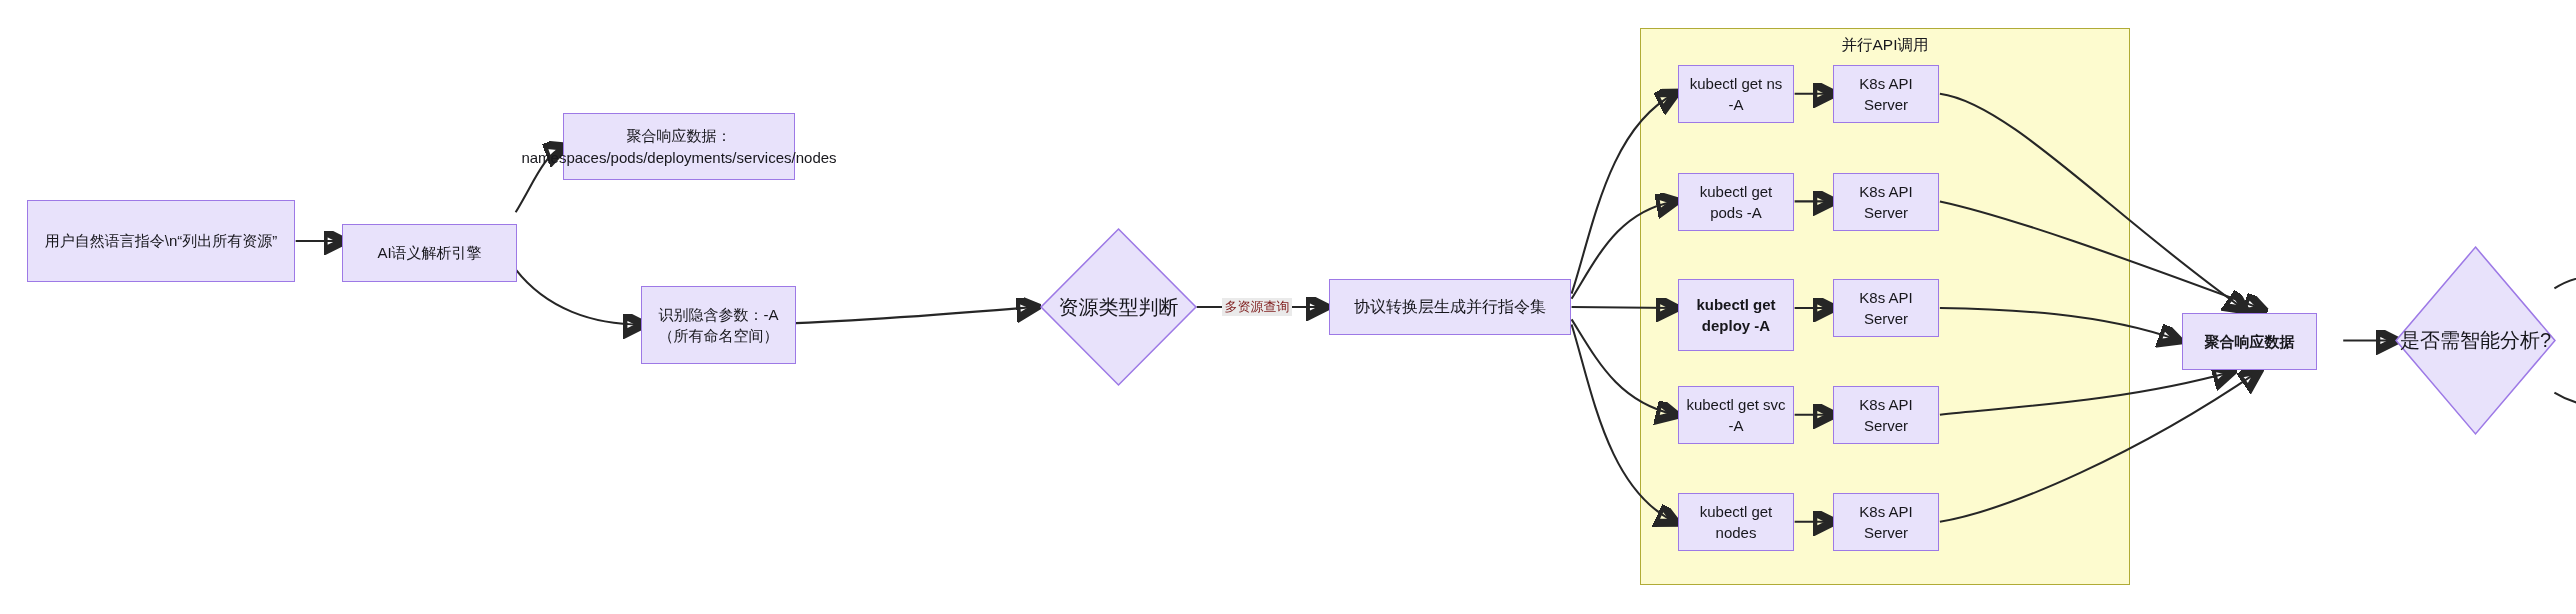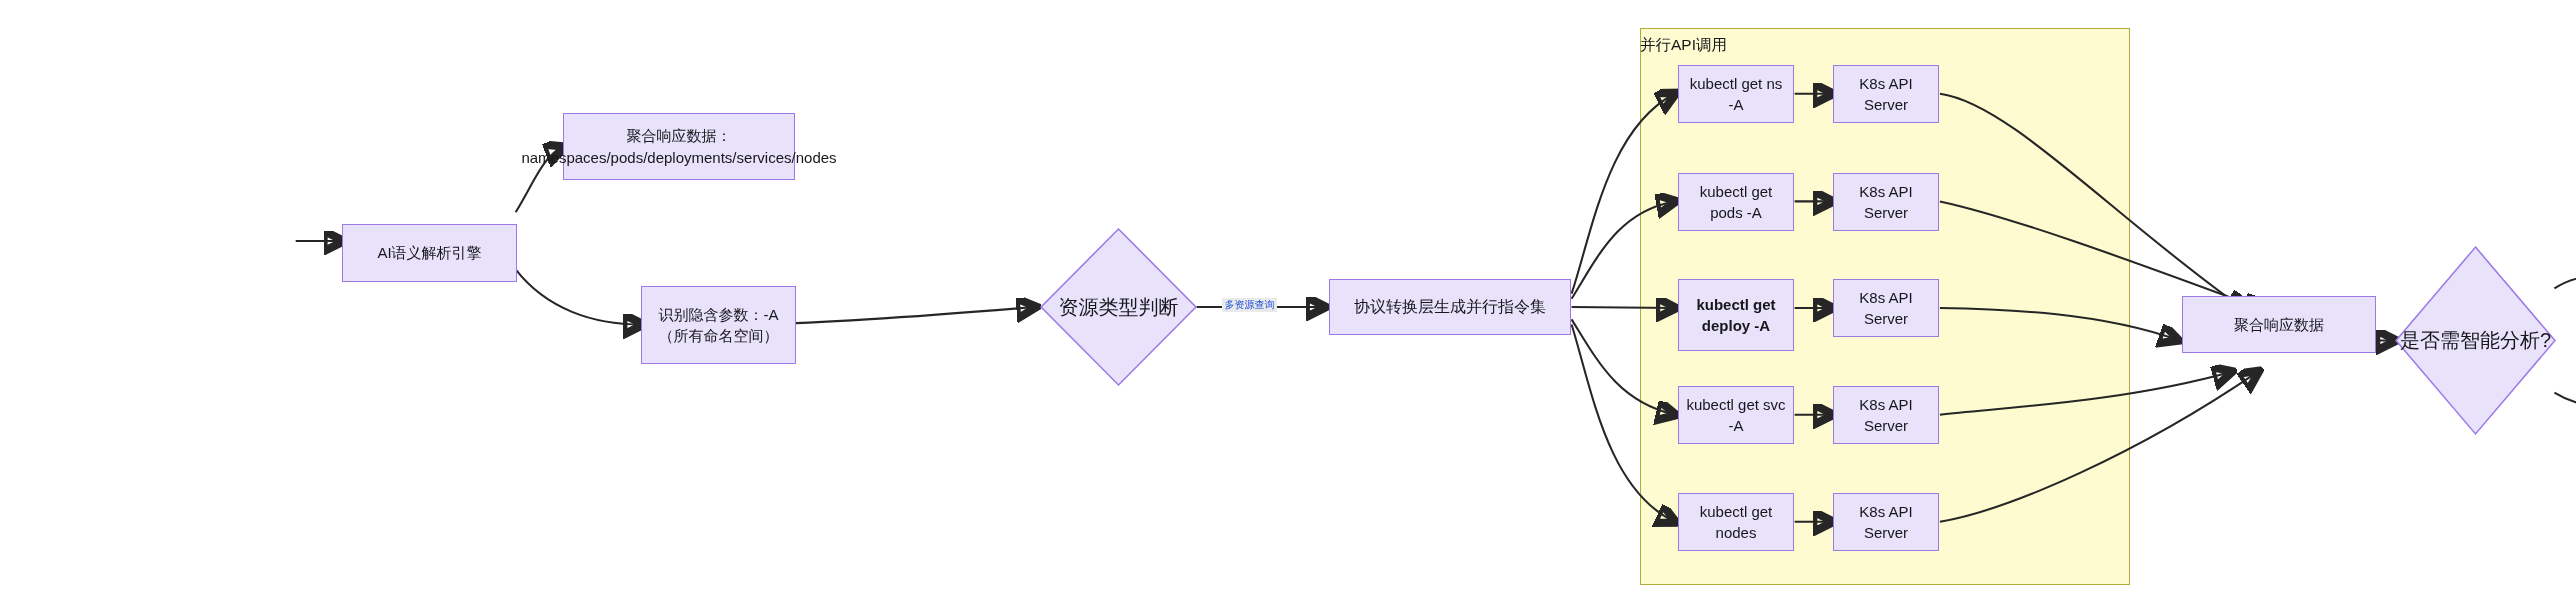--- a/index.html
+++ b/index.html
@@ -5,28 +5,28 @@
 <style>
   html,body{margin:0;padding:0;background:#ffffff;}
   #stage{position:relative;width:3068px;height:614px;background:#ffffff;
          font-family:"Liberation Sans","DejaVu Sans",sans-serif;overflow:hidden;}
   .node{position:absolute;box-sizing:border-box;background:#e8e2fb;
         border:1.5px solid #9d79e6;display:flex;align-items:center;justify-content:center;
         text-align:center;color:#17171c;font-size:15px;line-height:1.42;padding:3.1px 6.2px;}
   .node.big{font-size:16px;}
   .subgraph{position:absolute;box-sizing:border-box;background:#fdfbcf;
             border:1.5px solid #b0ab36;}
-  .subgraph-title{position:absolute;text-align:left;color:#17171c;font-size:15.5px;
+  .subgraph-title{position:absolute;text-align:center;color:#17171c;font-size:15.5px;
                   white-space:nowrap;}
   .diamond-wrap{position:absolute;}
   .diamond-wrap svg{position:absolute;left:0;top:0;overflow:visible;}
   .diamond-label{position:absolute;left:0;top:0;width:100%;height:100%;
                  display:flex;align-items:center;justify-content:center;
                  color:#17171c;font-size:20px;white-space:nowrap;}
-  .edge-label{position:absolute;background:#eaeaea;color:#1d4ed8;font-size:10px;
+  .edge-label{position:absolute;background:#eaeaea;color:#7f1d1d;font-size:13px;
               padding:1px 2.6px;white-space:nowrap;line-height:1.2;}
   #wires{position:absolute;left:0;top:0;width:3068px;height:614px;pointer-events:none;}
   #wires path{fill:none;stroke:#262626;stroke-width:4;}
 </style>
 </head>
 <body>
 
 <div id="stage">
 
   <div class="subgraph" style="left:1640px;top:28px;width:490px;height:557px;"></div>
@@ -69,20 +69,23 @@
 
     <path d="M4548,661 L4648,661" marker-end="url(#ah)"></path>
 
     <path d="M4958,560 C5020,520 5080,540 5145,540" marker-end="url(#ah)"></path>
 
     <path d="M5338,540 L5412,540" marker-end="url(#ah)"></path>
 
     <path d="M4958,762 C5020,800 5080,790 5145,790" marker-end="url(#ah)"></path>
   </svg>
 
+  <div class="node" style="left:27px;top:200px;width:268px;height:82px;">
+    <span>用户自然语言指令\n“列出所有资源”</span>
+  </div>
 
   <div class="node" style="left:342px;top:224px;width:175px;height:58px;">
     <span>AI语义解析引擎</span>
   </div>
 
   <div class="node" style="left:563px;top:113px;width:232px;height:67px;flex-direction:column;">
     <span>聚合响应数据：</span>
     <span>namespaces/pods/deployments/services/nodes</span>
   </div>
 
@@ -131,21 +134,21 @@
     <span>K8s API Server</span>
   </div>
 
   <div class="node" style="left:1678px;top:493px;width:116px;height:58px;">
     <span>kubectl get nodes</span>
   </div>
   <div class="node" style="left:1833px;top:493px;width:106px;height:58px;">
     <span>K8s API Server</span>
   </div>
 
-  <div class="node" style="left:2182px;top:296px;width:194px;height:57px;">
+  <div class="node" style="left:2182px;top:313px;width:135px;height:57px;font-weight:bold;">
     <span>聚合响应数据</span>
   </div>
 
   <div class="diamond-wrap" style="left:2395px;top:246px;width:161px;height:189px;">
     <svg width="161" height="189" viewBox="0 0 312 366">
       <polygon points="156,2 310,183 156,364 2,183" fill="#e8e2fb" stroke="#9d79e6" stroke-width="3"></polygon>
     </svg>
     <div class="diamond-label">是否需智能分析?</div>
   </div>
 

